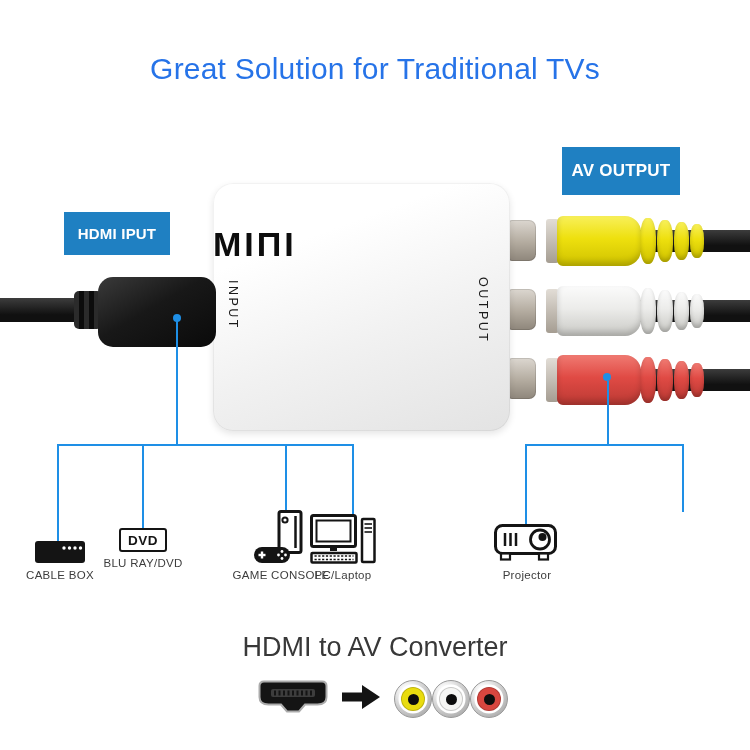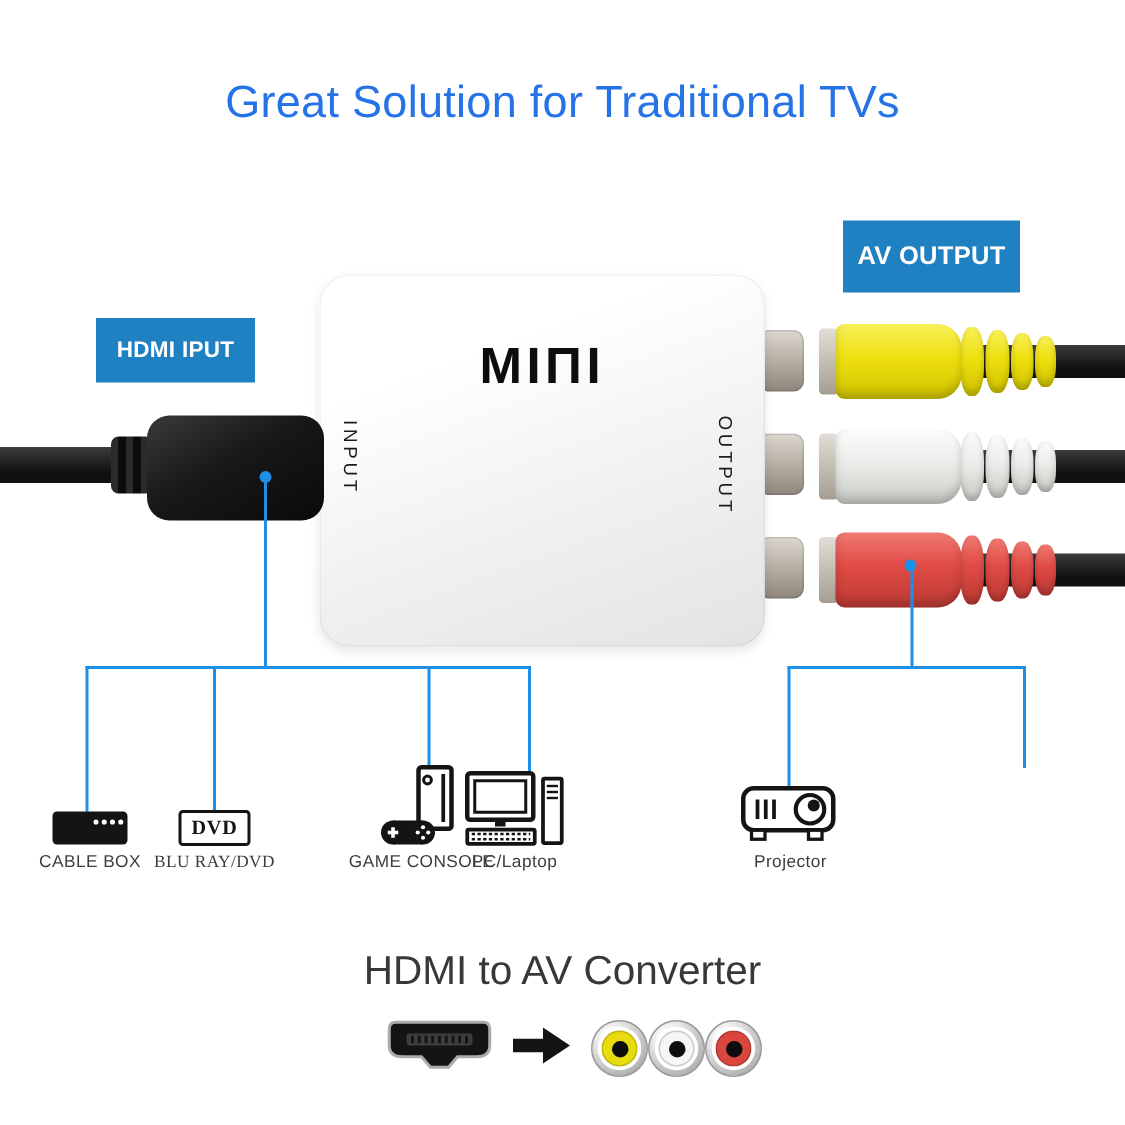--- a/index.html
+++ b/index.html
@@ -21,21 +21,21 @@
   .callout-input{left:64px;top:212px;width:106px;height:43px;font-size:15px;}
   .callout-output{left:562px;top:147px;width:118px;height:48px;}
   
   .box{
     position:absolute;left:213px;top:183px;width:297px;height:248px;border-radius:20px;
     background:linear-gradient(160deg,#ffffff 25%,#f1f1f1 60%,#e3e3e3 100%);
     box-shadow:inset 0 0 0 1px rgba(0,0,0,0.05), 0 3px 7px rgba(0,0,0,0.10);
     z-index:2;
   }
   .brand{
-    position:absolute;top:42px;left:0;width:100%;text-align:center;
+    position:absolute;top:42px;left:0;width:100%;text-align:left;
     font-size:34px;font-weight:800;letter-spacing:3px;color:#0d0d0d;
   }
   .model{
     position:absolute;top:170px;left:0;width:100%;text-align:center;
     font-size:30px;font-weight:bold;letter-spacing:1px;color:#0d0d0d;
   }
   .vtext{
     position:absolute;writing-mode:vertical-rl;font-size:12.5px;letter-spacing:2.5px;
     color:#1a1a1a;z-index:3;
   }
@@ -190,21 +190,21 @@
         <rect x="1" y="1" width="50" height="22" rx="3" fill="#141414"></rect>
         <circle cx="30" cy="8" r="1.7" fill="#fff"></circle>
           <circle cx="35.5" cy="8" r="1.7" fill="#fff"></circle>
         <circle cx="41" cy="8" r="1.7" fill="#fff"></circle>
           <circle cx="46.5" cy="8" r="1.7" fill="#fff"></circle>
       </svg>
     </div>
     <div class="dev-label">CABLE BOX</div>
   </div>
 
-  <div class="dev" style="left:88px;top:540px;font-family:Liberation Serif, serif;">
+  <div class="dev" style="left:88px;top:528px;">
     <div class="icon-area" style="height:24px;">
       <div class="dvd-box">DVD</div>
     </div>
     <div class="dev-label">BLU RAY/DVD</div>
   </div>
 
   <div class="dev" style="left:226px;top:510px;">
     <div class="icon-area" style="height:54px;">
       <svg width="58" height="54" viewBox="0 0 58 54">
         <rect x="27" y="1.5" width="22" height="41" rx="2" fill="#fff" stroke="#141414" stroke-width="3"></rect>

